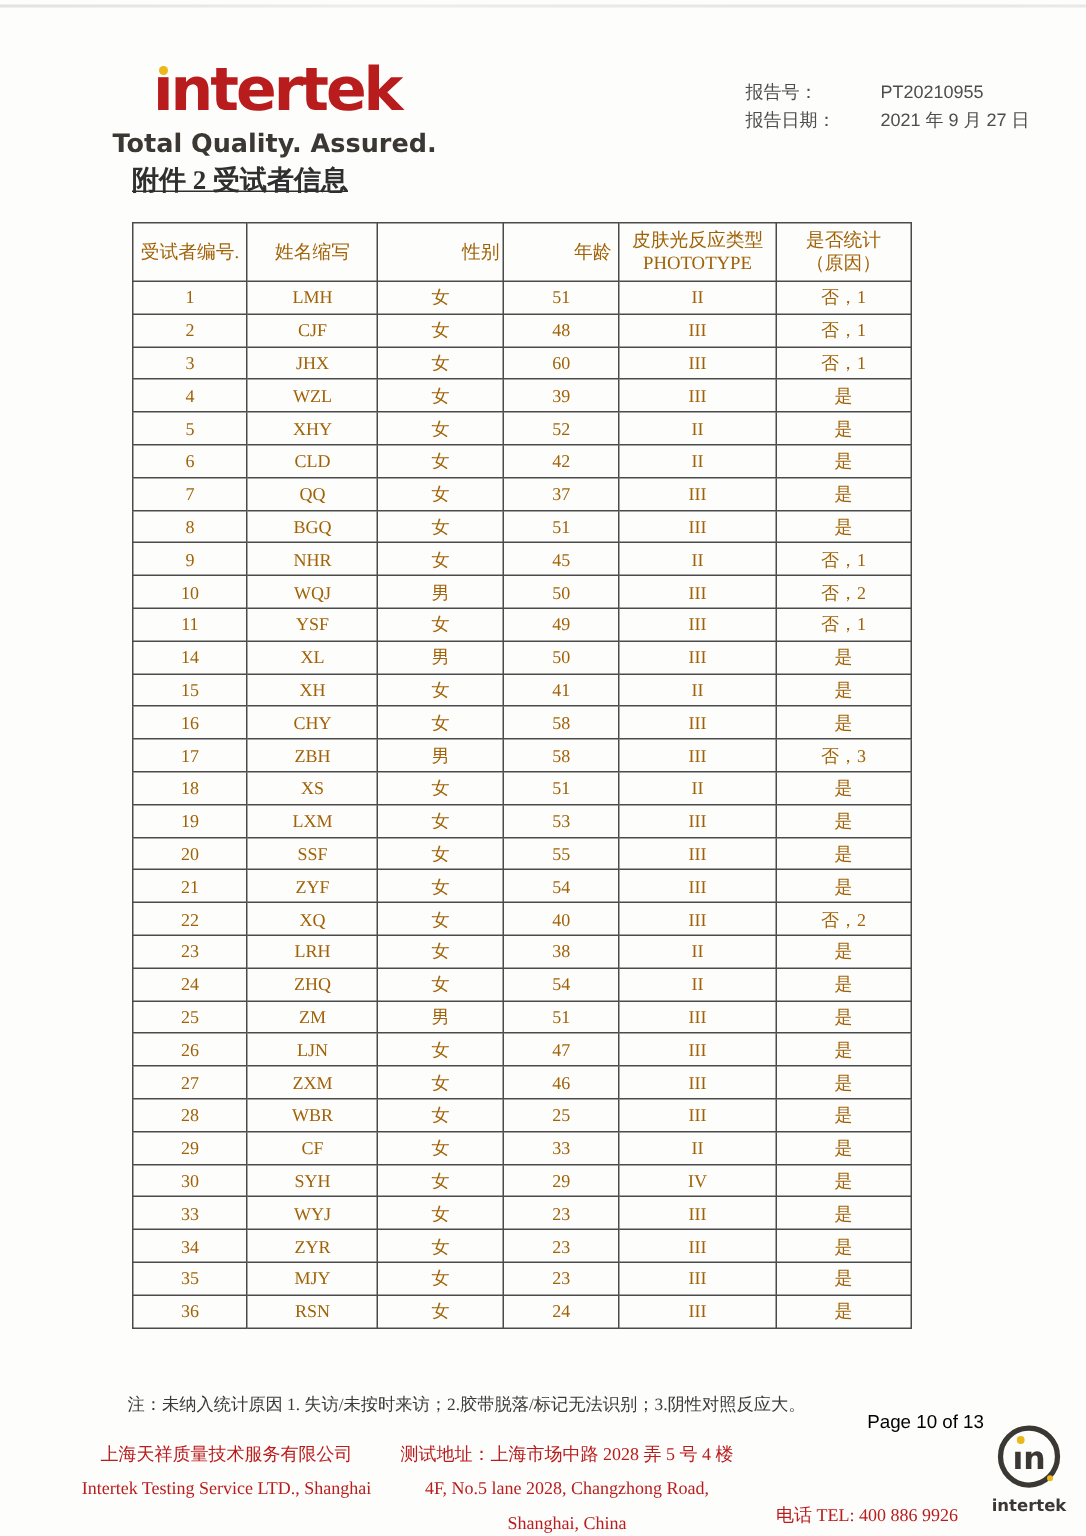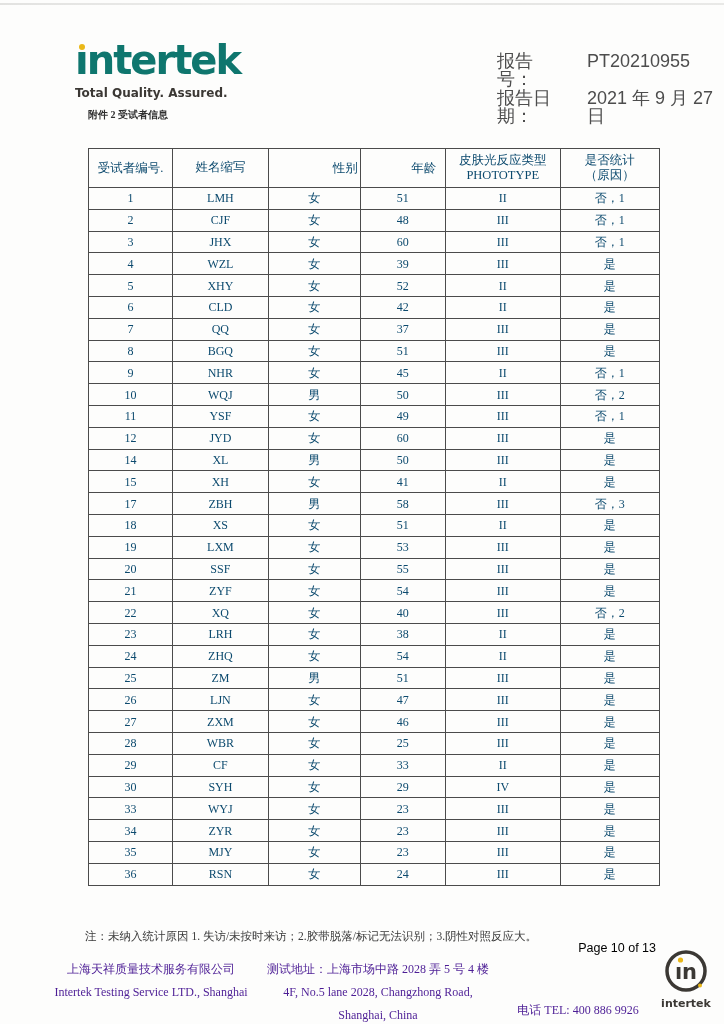--- a/index.html
+++ b/index.html
@@ -21,86 +21,87 @@
 
   
   .logo-block { position: absolute; left: 75px; top: 38px; }
   .wordmark {
     position: relative;
     font-family: "DejaVu Sans", sans-serif;
     font-weight: bold;
     font-size: 40px;
     line-height: 44px;
     letter-spacing: -2px;
-    color: #0f766e;
+    color: #b91c1c;
+    margin-left: 27px;
   }
   .wordmark .idot {
     position: absolute; left: 4px; top: 6px;
     width: 6px; height: 6px; border-radius: 50%;
     background: #eab818;
   }
   .tagline {
     margin-top: 4px;
     font-family: "DejaVu Sans", sans-serif;
     font-weight: bold;
-    font-size: 12px;
+    font-size: 17px;
     letter-spacing: 0px;
     color: #3b3834;
   }
   .report-meta {
     position: absolute; left: 497px; top: 52px;
     font-family: "Liberation Sans", sans-serif;
-    font-size: 18px; line-height: 18px; color: #4d4d4d;
+    font-size: 12px; line-height: 18px; color: #4d4d4d;
     display: grid; grid-template-columns: 68px auto; column-gap: 22px; row-gap: 1px;
   }
 
   
   .attachment-title {
     position: absolute; left: 88px; top: 108px;
-    font-size: 10px; font-weight: bold; color: #2f2f2f;
+    font-size: 18px; font-weight: bold; color: #2f2f2f; text-decoration: underline;
   }
 
   
   .subject-table {
-    position: absolute; left: 88px; top: 148px; width: 572px;
+    position: absolute; left: 88px; top: 148px; width: 520px;
     border-collapse: collapse; table-layout: fixed;
-    font-size: 12px; color: #0c4a6e;
+    font-size: 12px; color: #a16207;
   }
   .subject-table th, .subject-table td {
     border: 1px solid #4b4b4b;
     text-align: center; vertical-align: middle;
     padding: 0 2px;
     font-weight: normal;
   }
   .subject-table th {
     height: 39px; line-height: 15px;
     white-space: pre-line;
     font-size: 12.5px;
   }
   .subject-table td { height: 21.8px; line-height: 14px; }
   .subject-table th:nth-child(1) { width: 14.7%; }
-  .subject-table th:nth-child(2) { width: 16.8%; font-family: Liberation Mono, monospace; }
+  .subject-table th:nth-child(2) { width: 16.8%; }
   .subject-table th:nth-child(3) { width: 16.1%; text-align: right; }
   .subject-table th:nth-child(4) { width: 14.9%; padding-left: 44px; }
   .subject-table th:nth-child(5) { width: 20.1%; }
   .subject-table th:nth-child(6) { width: 17.4%; }
 
   
   .note-line {
     position: absolute; left: 85px; top: 929px;
     font-size: 11.5px; color: #3a3a3a; white-space: nowrap;
   }
 
   
   .page-number {
     position: absolute; right: 68px; top: 941px;
     font-family: "Liberation Sans", sans-serif;
     font-size: 12.5px; color: #000000;
   }
-  .footer-col { position: absolute; text-align: center; font-size: 12px; line-height: 23px; color: #4c1d95; }
+  .footer-col { position: absolute; text-align: center; font-size: 12px; line-height: 23px; color: #b91c1c; }
   .footer-company { left: 42px;  top: 958px; width: 218px; }
   .footer-address { left: 262px; top: 958px; width: 232px; }
   .footer-contact { left: 498px; top: 998px; width: 160px; line-height: 24px; }
   .footer-logo { position: absolute; left: 656px; top: 946px; width: 60px; height: 66px; }
 </style>
 </head>
 <body>
 
 <div class="page">
   <div class="scan-edge"></div>
@@ -215,41 +216,41 @@
         </tr>
         <tr>
           <td>11</td>
           <td>YSF</td>
           <td>女</td>
           <td>49</td>
           <td>III</td>
           <td>否，1</td>
         </tr>
         <tr>
-          <td>12</td>
-          <td>JYD</td>
-          <td>女</td>
-          <td>60</td>
-          <td>III</td>
-          <td>是</td>
-        </tr>
-        <tr>
           <td>14</td>
           <td>XL</td>
           <td>男</td>
           <td>50</td>
           <td>III</td>
           <td>是</td>
         </tr>
         <tr>
           <td>15</td>
           <td>XH</td>
           <td>女</td>
           <td>41</td>
           <td>II</td>
+          <td>是</td>
+        </tr>
+        <tr>
+          <td>16</td>
+          <td>CHY</td>
+          <td>女</td>
+          <td>58</td>
+          <td>III</td>
           <td>是</td>
         </tr>
         <tr>
           <td>17</td>
           <td>ZBH</td>
           <td>男</td>
           <td>58</td>
           <td>III</td>
           <td>否，3</td>
         </tr>

